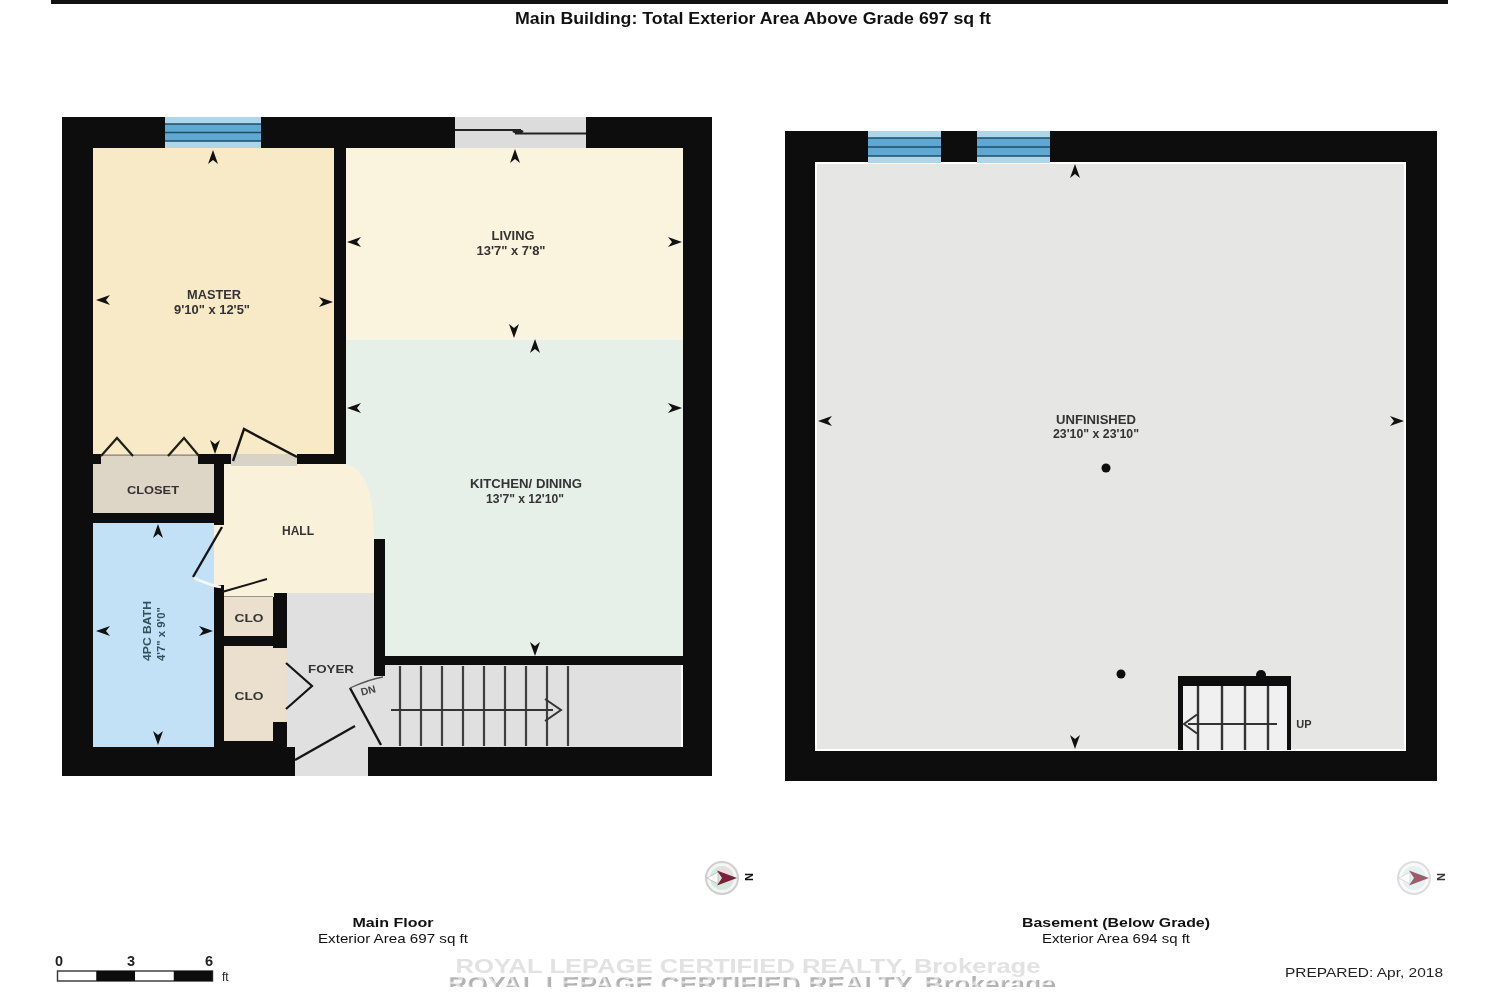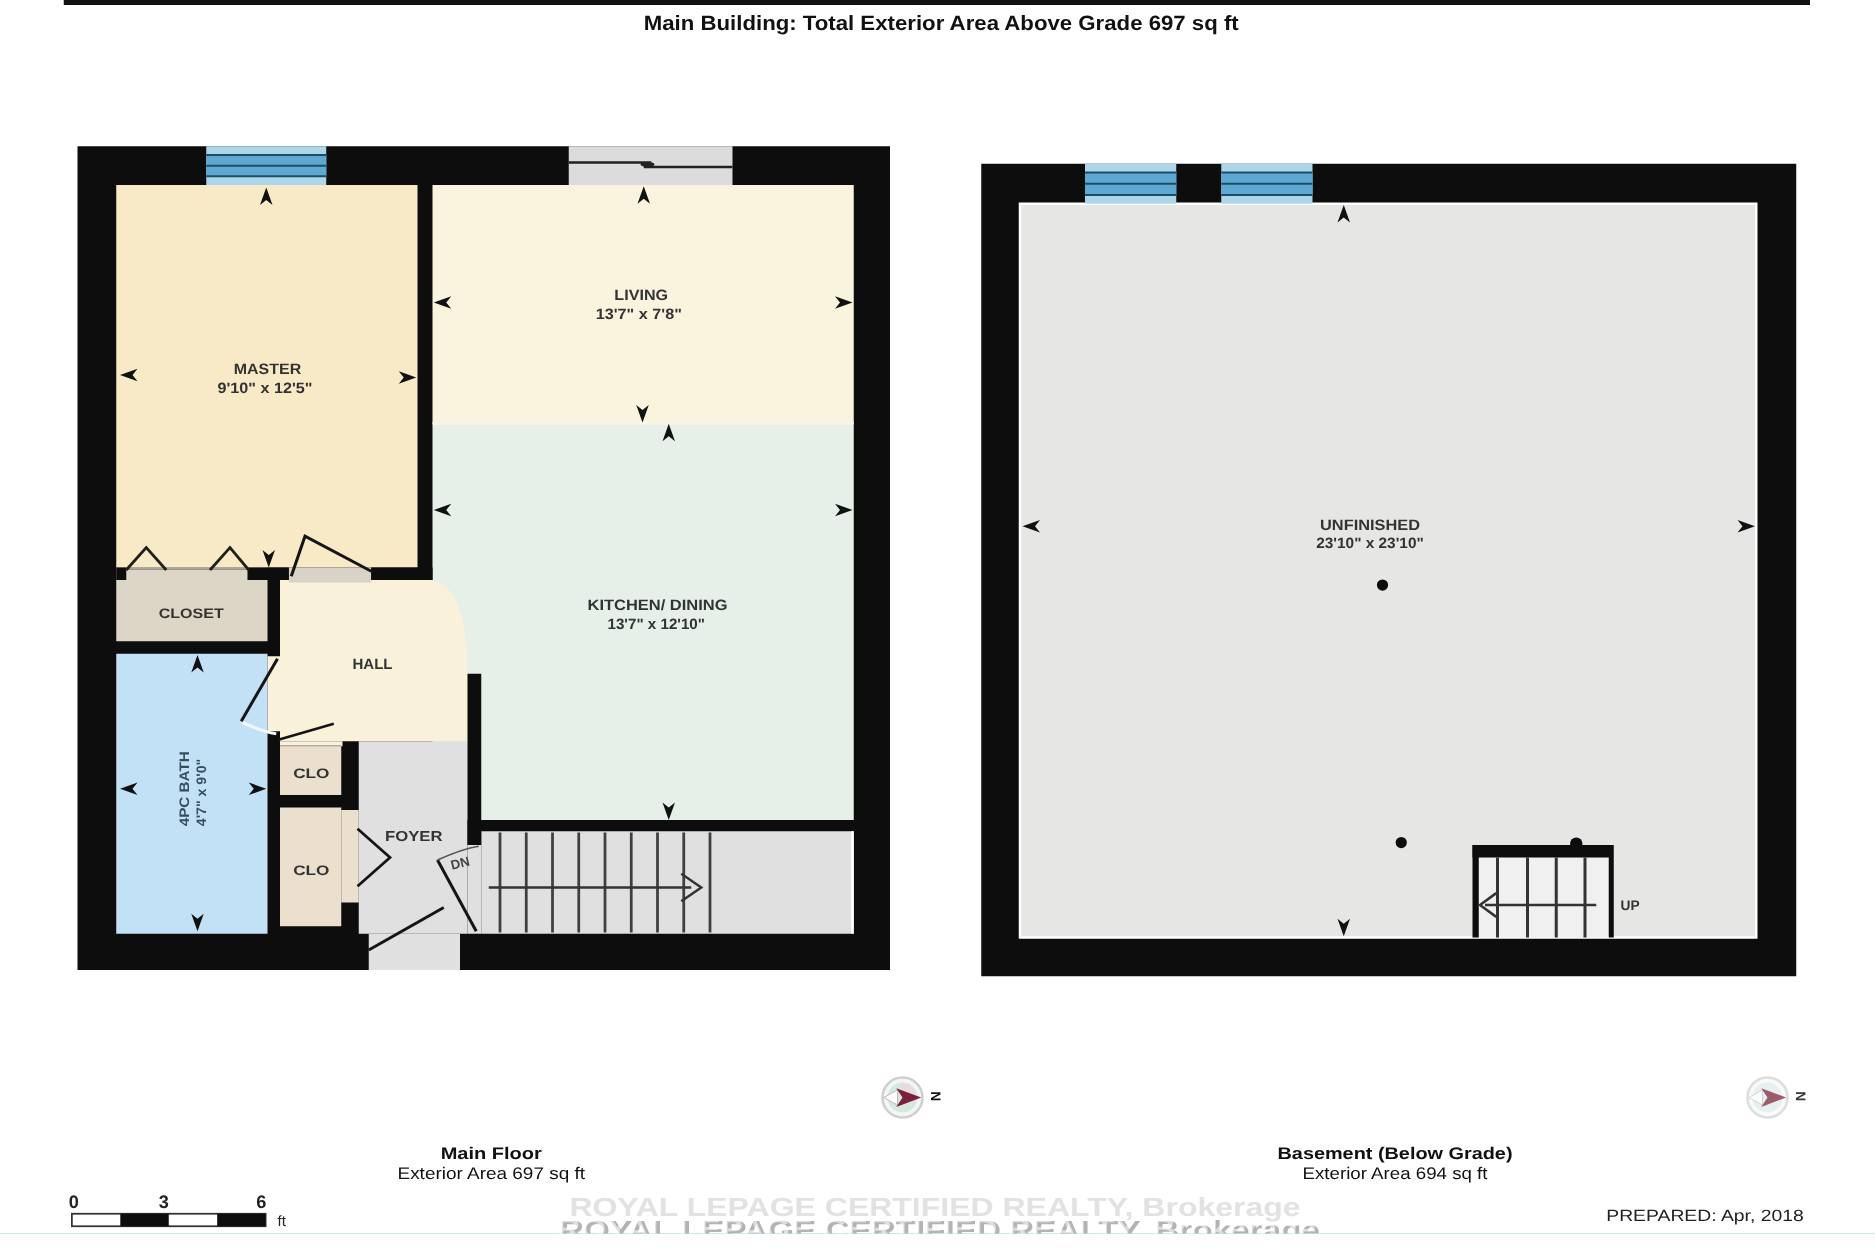--- a/index.html
+++ b/index.html
@@ -1,16 +1,16 @@
 <!DOCTYPE html>
 <html><head>
 <meta charset="utf-8">
 <style>
   html,body{margin:0;padding:0;background:#ffffff;}
-  #page{position:relative;width:1500px;height:987px;background:#14b8a6;overflow:hidden;
+  #page{position:relative;width:1500px;height:987px;background:#be185d;overflow:hidden;
         font-family:"Liberation Sans", sans-serif;}
   svg{position:absolute;left:0;top:0;}
   text{font-family:"Liberation Sans", sans-serif;}
 </style>
 </head>
 <body>
 <div id="page">
 <svg width="1500" height="1000" viewBox="0 0 1500 1000">
 
 <rect x="0" y="0" width="1500" height="1000" fill="#ffffff"></rect>

